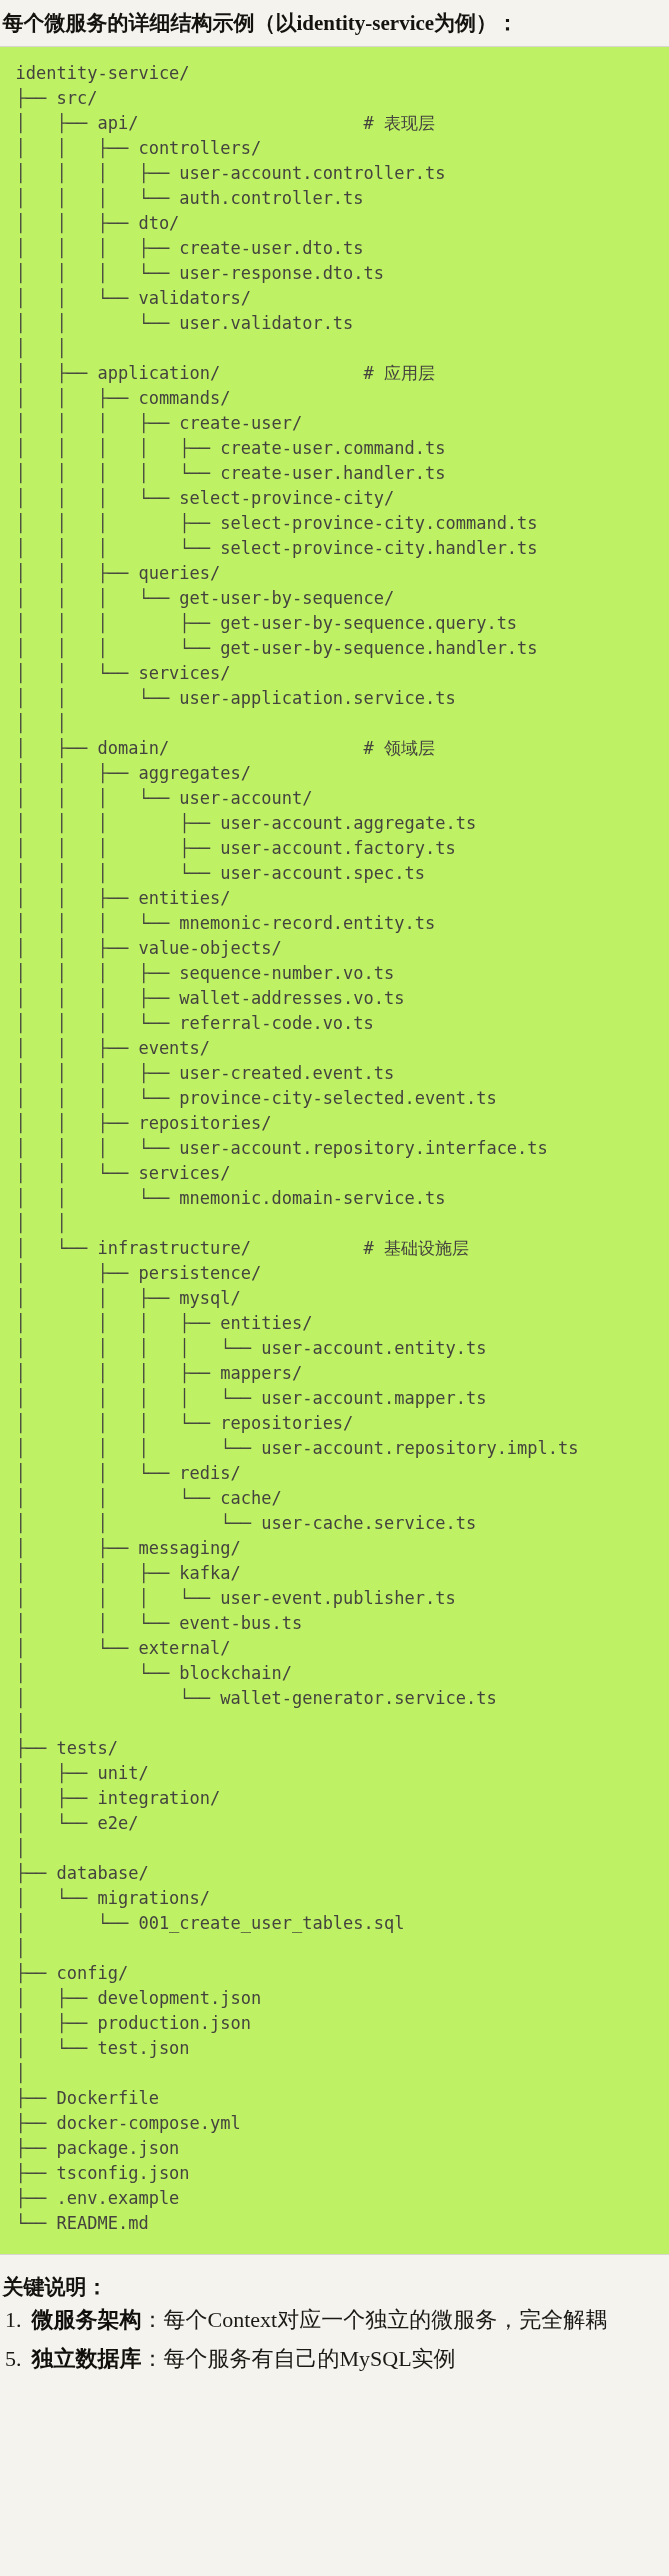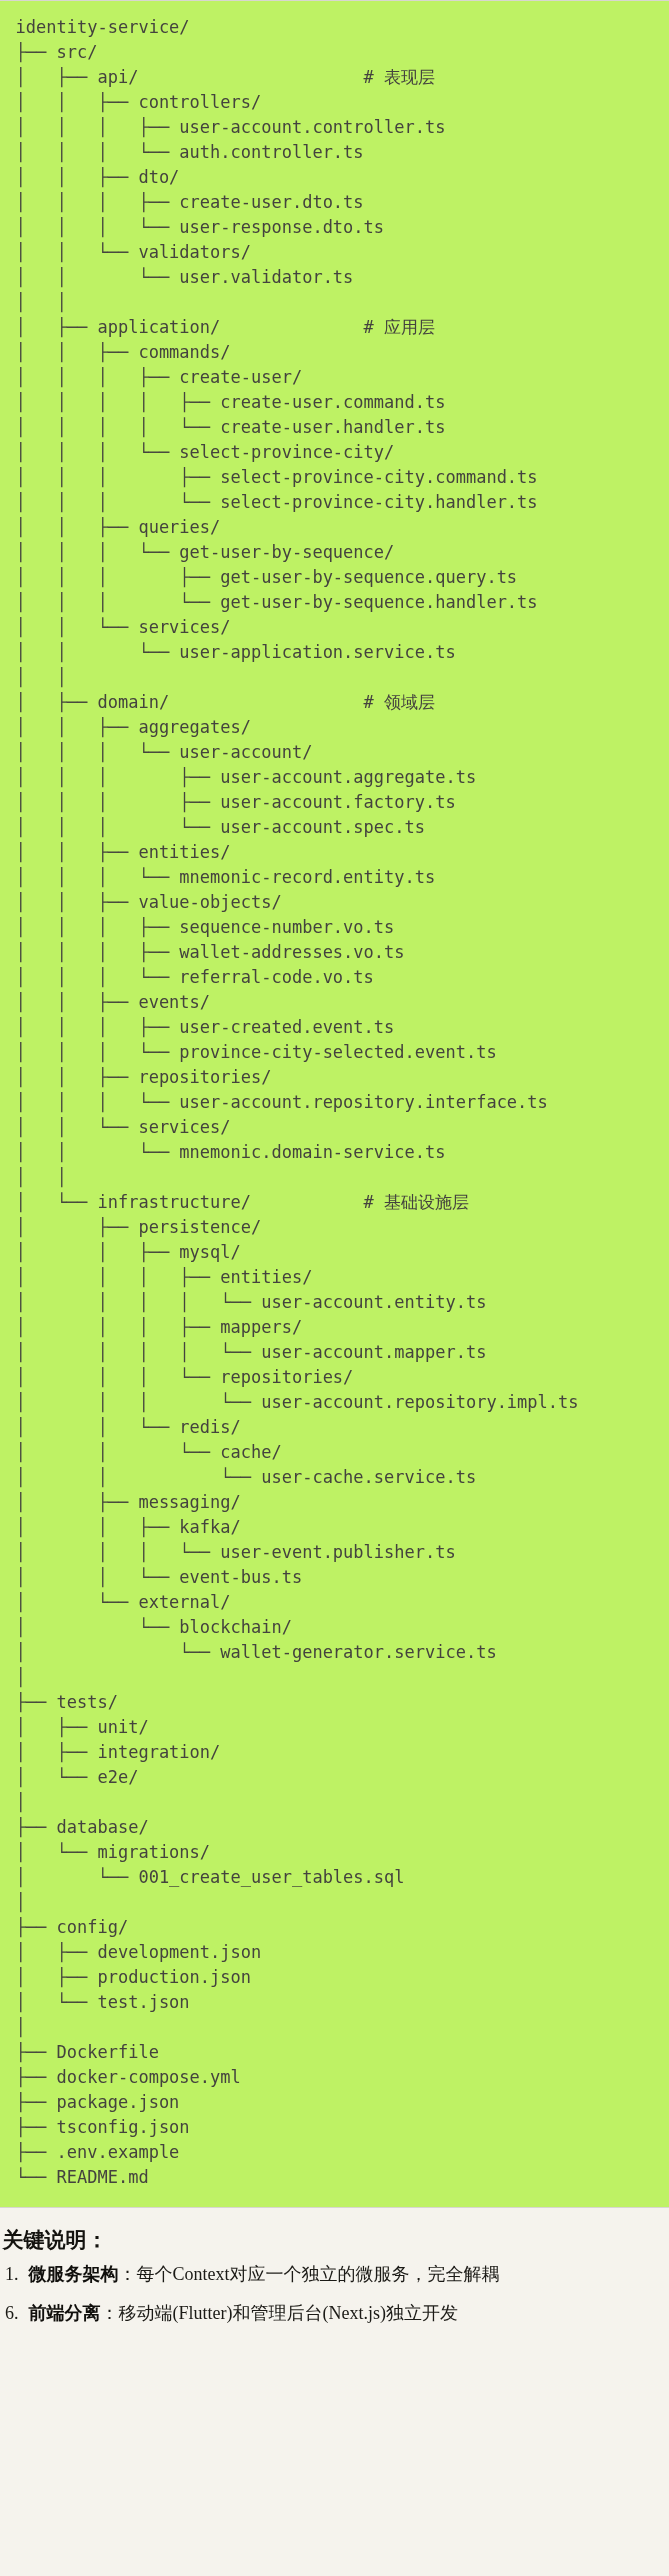--- a/index.html
+++ b/index.html
@@ -43,21 +43,21 @@
     font-weight: 700;
     color: #14130f;
     margin: 19px 2.5px 6.3px 2.5px;
   }
   .notes-list {
     list-style: none;
     margin: 0;
     padding: 0 0 0 5px;
   }
   .notes-list li {
-    font-size: 18px;
+    font-size: 22px;
     line-height: 26px;
     margin-bottom: 13px;
     color: #1b1a16;
   }
   .notes-list li:last-child { margin-bottom: 0; }
   .note-num {
     margin-right: 10px;
   }
   .note-term {
     font-weight: 700;
@@ -67,20 +67,21 @@
     font-size: 17.5px;
     line-height: 26px;
     margin: 15px 0 0 1.3px;
   }
 </style>
 </head>
 <body>
 
 <div class="doc">
 
+  <h1 class="doc-title">每个微服务的详细结构示例（以identity-service为例）：</h1>
 
   <pre class="code-block"><code>identity-service/
 ├── src/
 │   ├── api/                      # 表现层
 │   │   ├── controllers/
 │   │   │   ├── user-account.controller.ts
 │   │   │   └── auth.controller.ts
 │   │   ├── dto/
 │   │   │   ├── create-user.dto.ts
 │   │   │   └── user-response.dto.ts
@@ -160,18 +161,18 @@
 ├── docker-compose.yml
 ├── package.json
 ├── tsconfig.json
 ├── .env.example
 └── README.md</code></pre>
 
   <h2 class="notes-heading">关键说明：</h2>
 
   <ol class="notes-list">
     <li><span class="note-num">1.</span><strong class="note-term">微服务架构</strong><span>：每个Context对应一个独立的微服务，完全解耦</span></li>
-    <li><span class="note-num">6.</span><strong class="note-term">前端分离</strong><span>：移动端(Flutter)和管理后台(Next.js)独立开发</span></li>
+    <li><span class="note-num">5.</span><strong class="note-term">独立数据库</strong><span>：每个服务有自己的MySQL实例</span></li>
   </ol>
 
 
 </div>
 
 
 </body></html>

